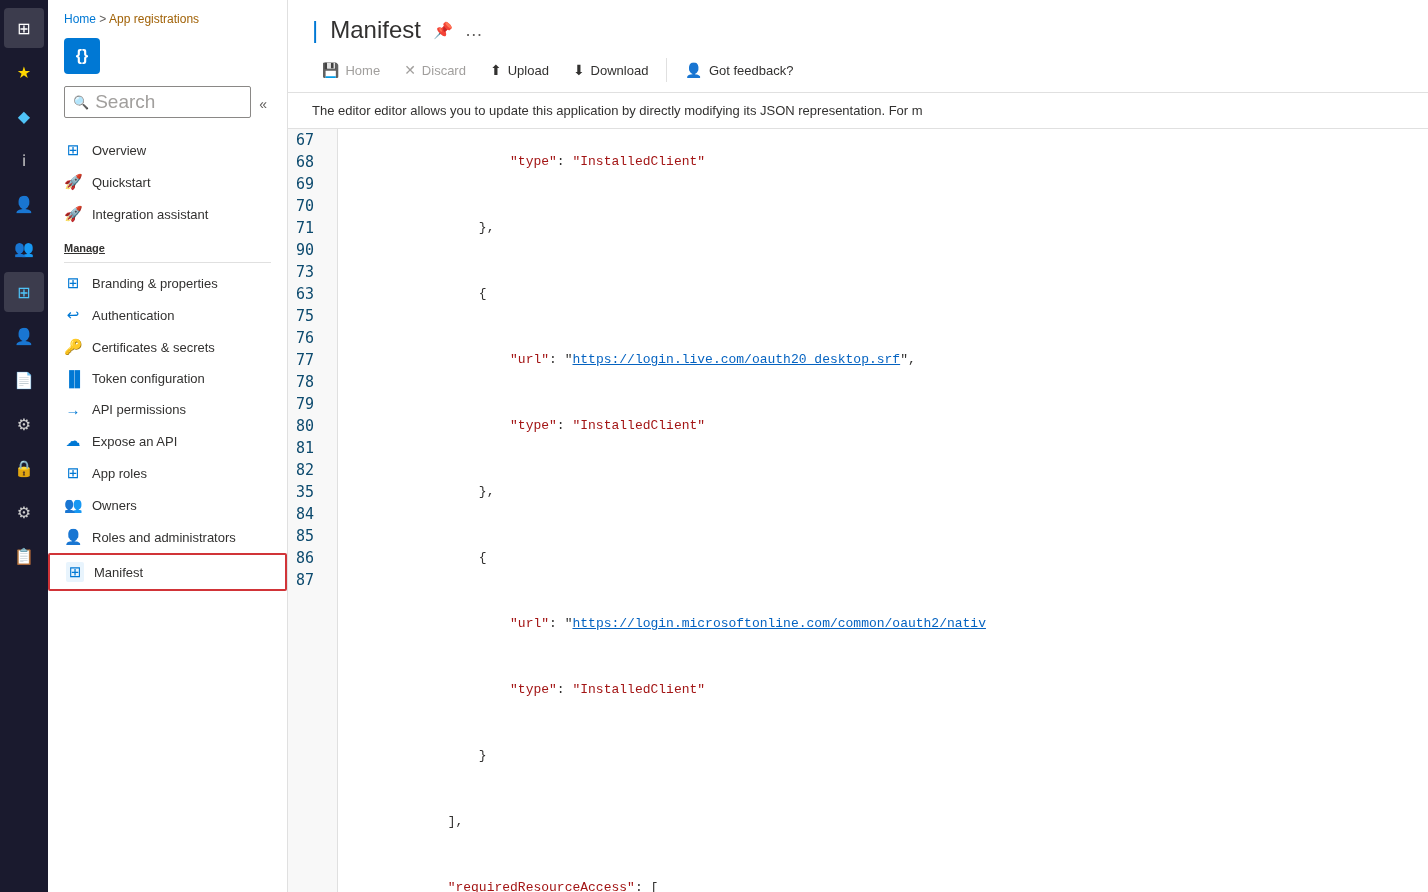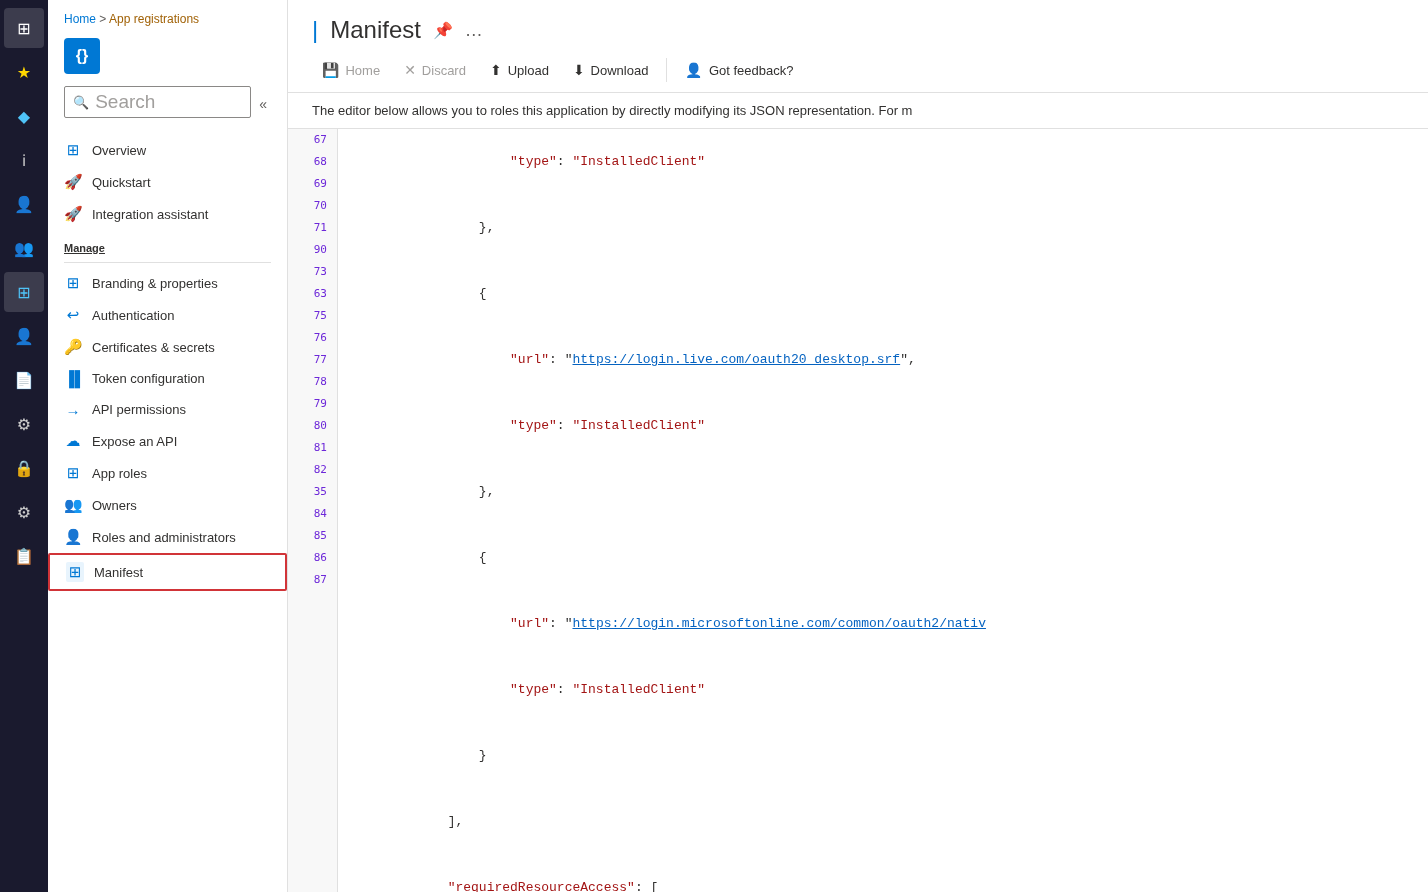--- a/index.html
+++ b/index.html
@@ -201,24 +201,23 @@
       min-width: 50px;
       display: flex;
       flex-direction: column;
       color: #999;
       font-size: 13px;
       user-select: none;
     }
     .line-num {
       padding: 0 10px 0 8px;
       line-height: 22px;
-      text-align: right;
       font-family: 'Consolas', monospace;
-      font-size: 11px;
-      color: #6d28d9;
+      font-size: 15px;
+      color: #0c4a6e;
     }
     .code-content {
       flex: 1;
       overflow: auto;
       padding: 0 16px;
       background: #fff;
     }
     .code-line {
       line-height: 22px;
       white-space: pre;
@@ -352,21 +351,21 @@
       </button>
       <div class="toolbar-separator"></div>
       <button class="toolbar-btn">
         <span class="tb-icon">👤</span>
         <span>Got feedback?</span>
       </button>
     </div>
   </div>
 
   <div class="description-bar">
-    <span>The editor below allows you to roles this application by directly modifying its JSON representation. For m</span>
+    <span>The editor editor allows you to update this application by directly modifying its JSON representation. For m</span>
   </div>
 
   <div class="editor-area">
     <div class="line-numbers">
       <div class="line-num">67</div>
       <div class="line-num">68</div>
       <div class="line-num">69</div>
       <div class="line-num">70</div>
       <div class="line-num">71</div>
       <div class="line-num">90</div>

